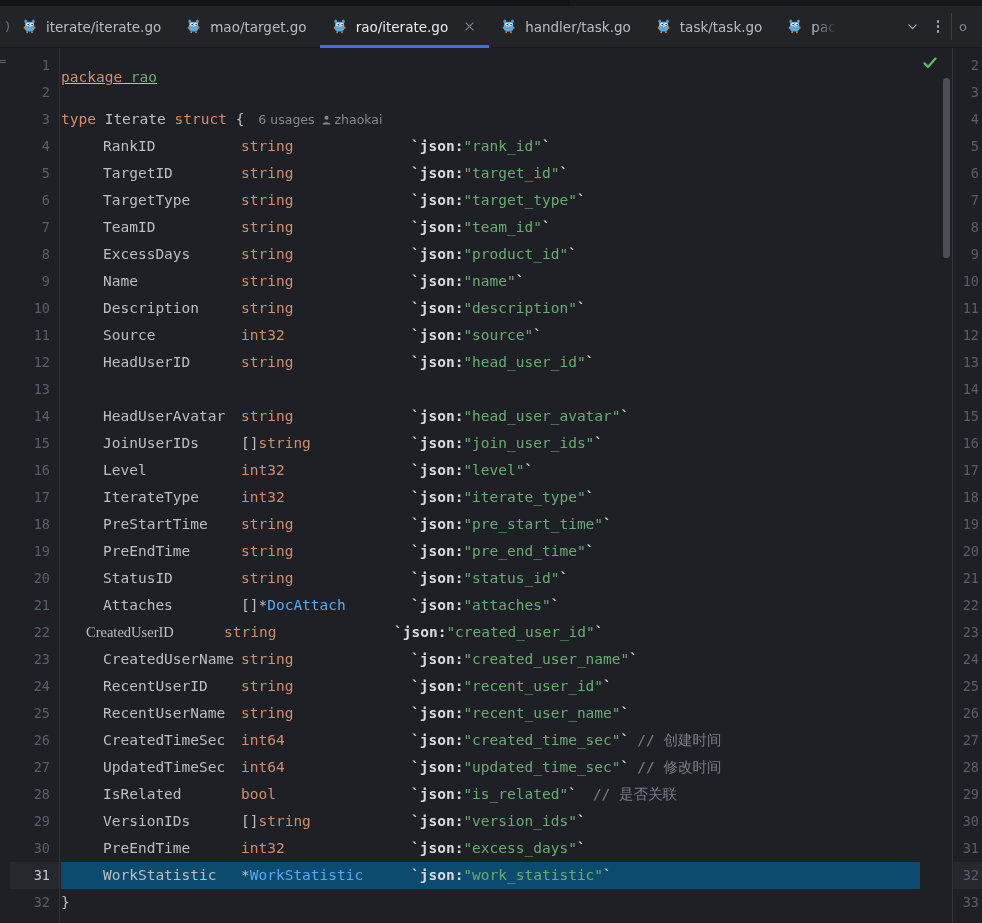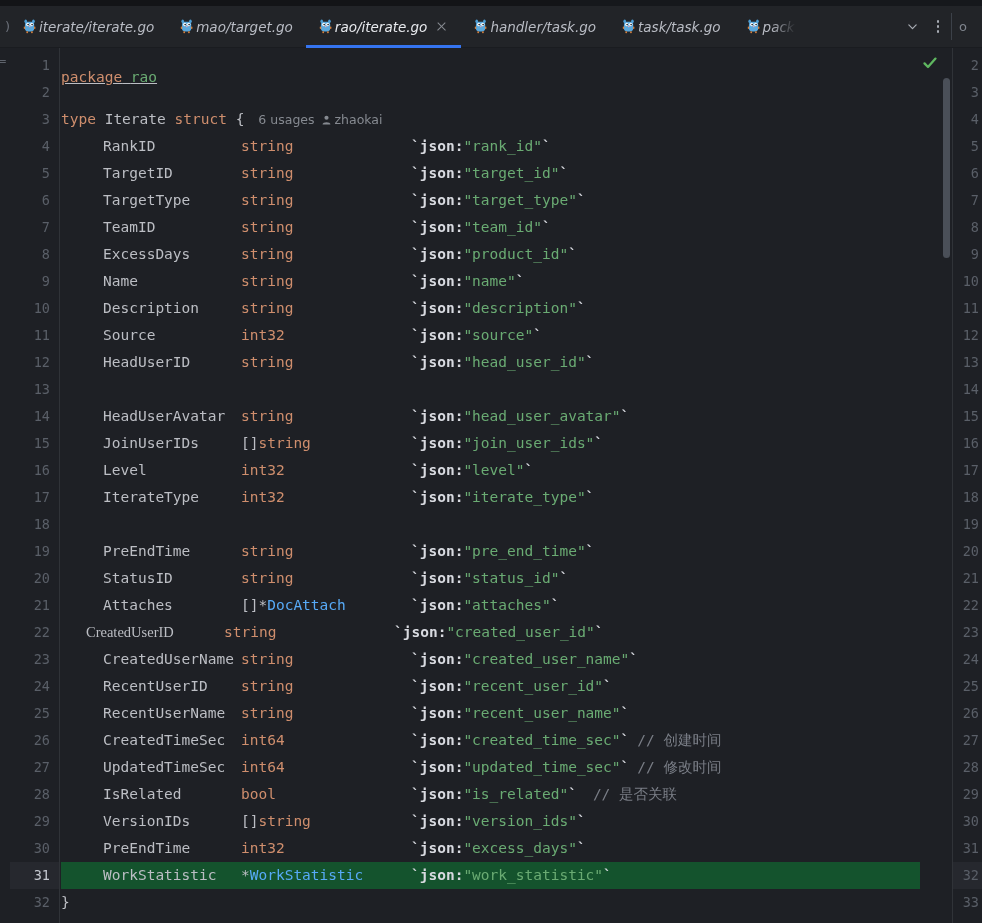--- a/index.html
+++ b/index.html
@@ -26,28 +26,27 @@
     border-bottom: 1px solid #1a1c20;
   }
   .tab-edge-left {
     width: 10px; flex: 0 0 10px;
     display: flex; align-items: center; justify-content: flex-end;
     color: #6a6f78; font-size: 13px; overflow: hidden;
     font-family: "DejaVu Sans", sans-serif;
   }
   .tab {
     position: relative;
-    display: flex; align-items: center; gap: 2px;
+    display: flex; align-items: center; gap: 9px;
     padding: 0 13px;
     color: #b9bcc4;
     font-size: 13.5px;
     white-space: nowrap;
     cursor: default;
     font-family: "DejaVu Sans", sans-serif;
-    font-style: italic;
   }
   .tab.active { color: #e8eaee; }
   .tab.active .tab-underline {
     position: absolute; left: 0; right: 0; bottom: -1px; height: 3px;
     background: #3574f0;
   }
   .tab.truncated {
     overflow: hidden;
     max-width: 62px;
     padding-right: 2px;
@@ -113,21 +112,21 @@
     position: absolute; left: 61px; top: 0; right: 60px; height: 875px;
     overflow: hidden;
   }
   .cline {
     position: absolute; left: 0; right: 0; height: 27px; line-height: 27px;
     font-family: "DejaVu Sans Mono", monospace;
     font-size: 14.5px;
     white-space: pre;
     color: #bcbec4;
   }
-  .cline.cur-row { background: #14532d; }
+  .cline.cur-row { background: #0c4a6e; }
 
   .kw   { color: #cf8e6d; }      
   .pkg  { color: #6aab73; }      
   .typ  { color: #cf8e6d; }      
   .utyp { color: #57aaf7; margin-top: 27px; }      
   .ident{ color: #bcbec4; }
   .punc { color: #bcbec4; }
   .tagk { color: #d8dae0; font-weight: bold; }  
   .tagv { color: #6aab73; }      
   .cmt  { color: #7a7e87; }      
@@ -375,20 +374,21 @@
         <div class="cline" style="top: 166px;"><span class="ident" style="display: inline-block; margin-left: 42px; min-width: 138px;">TeamID</span><span style="display: inline-block; min-width: 170px;"><span class="typ">string</span></span><span><span class="tagk">`json:</span><span class="tagv">"team_id"</span><span class="tagk">`</span></span></div>
         <div class="cline" style="top: 193px;"><span class="ident" style="display: inline-block; margin-left: 42px; min-width: 138px;">ExcessDays</span><span style="display: inline-block; min-width: 170px;"><span class="typ">string</span></span><span><span class="tagk">`json:</span><span class="tagv">"product_id"</span><span class="tagk">`</span></span></div>
         <div class="cline" style="top: 220px;"><span class="ident" style="display: inline-block; margin-left: 42px; min-width: 138px;">Name</span><span style="display: inline-block; min-width: 170px;"><span class="typ">string</span></span><span><span class="tagk">`json:</span><span class="tagv">"name"</span><span class="tagk">`</span></span></div>
         <div class="cline" style="top: 247px;"><span class="ident" style="display: inline-block; margin-left: 42px; min-width: 138px;">Description</span><span style="display: inline-block; min-width: 170px;"><span class="typ">string</span></span><span><span class="tagk">`json:</span><span class="tagv">"description"</span><span class="tagk">`</span></span></div>
         <div class="cline" style="top: 274px;"><span class="ident" style="display: inline-block; margin-left: 42px; min-width: 138px;">Source</span><span style="display: inline-block; min-width: 170px;"><span class="typ">int32</span></span><span><span class="tagk">`json:</span><span class="tagv">"source"</span><span class="tagk">`</span></span></div>
         <div class="cline" style="top: 301px;"><span class="ident" style="display: inline-block; margin-left: 42px; min-width: 138px;">HeadUserID</span><span style="display: inline-block; min-width: 170px;"><span class="typ">string</span></span><span><span class="tagk">`json:</span><span class="tagv">"head_user_id"</span><span class="tagk">`</span></span></div>
         <div class="cline" style="top: 355px;"><span class="ident" style="display: inline-block; margin-left: 42px; min-width: 138px;">HeadUserAvatar</span><span style="display: inline-block; min-width: 170px;"><span class="typ">string</span></span><span><span class="tagk">`json:</span><span class="tagv">"head_user_avatar"</span><span class="tagk">`</span></span></div>
         <div class="cline" style="top: 382px;"><span class="ident" style="display: inline-block; margin-left: 42px; min-width: 138px;">JoinUserIDs</span><span style="display: inline-block; min-width: 170px;"><span class="punc">[]</span><span class="typ">string</span></span><span><span class="tagk">`json:</span><span class="tagv">"join_user_ids"</span><span class="tagk">`</span></span></div>
         <div class="cline" style="top: 409px;"><span class="ident" style="display: inline-block; margin-left: 42px; min-width: 138px;">Level</span><span style="display: inline-block; min-width: 170px;"><span class="typ">int32</span></span><span><span class="tagk">`json:</span><span class="tagv">"level"</span><span class="tagk">`</span></span></div>
         <div class="cline" style="top: 436px;"><span class="ident" style="display: inline-block; margin-left: 42px; min-width: 138px;">IterateType</span><span style="display: inline-block; min-width: 170px;"><span class="typ">int32</span></span><span><span class="tagk">`json:</span><span class="tagv">"iterate_type"</span><span class="tagk">`</span></span></div>
+        <div class="cline" style="top: 463px;"><span class="ident" style="display: inline-block; margin-left: 42px; min-width: 138px;">PreStartTime</span><span style="display: inline-block; min-width: 170px;"><span class="typ">string</span></span><span><span class="tagk">`json:</span><span class="tagv">"pre_start_time"</span><span class="tagk">`</span></span></div>
         <div class="cline" style="top: 490px;"><span class="ident" style="display: inline-block; margin-left: 42px; min-width: 138px;">PreEndTime</span><span style="display: inline-block; min-width: 170px;"><span class="typ">string</span></span><span><span class="tagk">`json:</span><span class="tagv">"pre_end_time"</span><span class="tagk">`</span></span></div>
         <div class="cline" style="top: 517px;"><span class="ident" style="display: inline-block; margin-left: 42px; min-width: 138px;">StatusID</span><span style="display: inline-block; min-width: 170px;"><span class="typ">string</span></span><span><span class="tagk">`json:</span><span class="tagv">"status_id"</span><span class="tagk">`</span></span></div>
         <div class="cline" style="top: 544px;"><span class="ident" style="display: inline-block; margin-left: 42px; min-width: 138px;">Attaches</span><span style="display: inline-block; min-width: 170px;"><span class="punc">[]*</span><span class="utyp">DocAttach</span></span><span><span class="tagk">`json:</span><span class="tagv">"attaches"</span><span class="tagk">`</span></span></div>
         <div class="cline" style="top: 571px;"><span class="ident" style="display: inline-block; margin-left: 25px; min-width: 138px; font-family: Liberation Serif, serif;">CreatedUserID</span><span style="display: inline-block; min-width: 170px;"><span class="typ">string</span></span><span><span class="tagk">`json:</span><span class="tagv">"created_user_id"</span><span class="tagk">`</span></span></div>
         <div class="cline" style="top: 598px;"><span class="ident" style="display: inline-block; margin-left: 42px; min-width: 138px;">CreatedUserName</span><span style="display: inline-block; min-width: 170px;"><span class="typ">string</span></span><span><span class="tagk">`json:</span><span class="tagv">"created_user_name"</span><span class="tagk">`</span></span></div>
         <div class="cline" style="top: 625px;"><span class="ident" style="display: inline-block; margin-left: 42px; min-width: 138px;">RecentUserID</span><span style="display: inline-block; min-width: 170px;"><span class="typ">string</span></span><span><span class="tagk">`json:</span><span class="tagv">"recent_user_id"</span><span class="tagk">`</span></span></div>
         <div class="cline" style="top: 652px;"><span class="ident" style="display: inline-block; margin-left: 42px; min-width: 138px;">RecentUserName</span><span style="display: inline-block; min-width: 170px;"><span class="typ">string</span></span><span><span class="tagk">`json:</span><span class="tagv">"recent_user_name"</span><span class="tagk">`</span></span></div>
         <div class="cline" style="top: 679px;"><span class="ident" style="display: inline-block; margin-left: 42px; min-width: 138px;">CreatedTimeSec</span><span style="display: inline-block; min-width: 170px;"><span class="typ">int64</span></span><span><span class="tagk">`json:</span><span class="tagv">"created_time_sec"</span><span class="tagk">`</span></span><span class="cmt" style="margin-left: 8px;">// 创建时间</span></div>
         <div class="cline" style="top: 706px;"><span class="ident" style="display: inline-block; margin-left: 42px; min-width: 138px;">UpdatedTimeSec</span><span style="display: inline-block; min-width: 170px;"><span class="typ">int64</span></span><span><span class="tagk">`json:</span><span class="tagv">"updated_time_sec"</span><span class="tagk">`</span></span><span class="cmt" style="margin-left: 8px;">// 修改时间</span></div>
         <div class="cline" style="top: 733px;"><span class="ident" style="display: inline-block; margin-left: 42px; min-width: 138px;">IsRelated</span><span style="display: inline-block; min-width: 170px;"><span class="typ">bool</span></span><span><span class="tagk">`json:</span><span class="tagv">"is_related"</span><span class="tagk">`</span></span><span class="cmt" style="margin-left: 16px;">// 是否关联</span></div>

